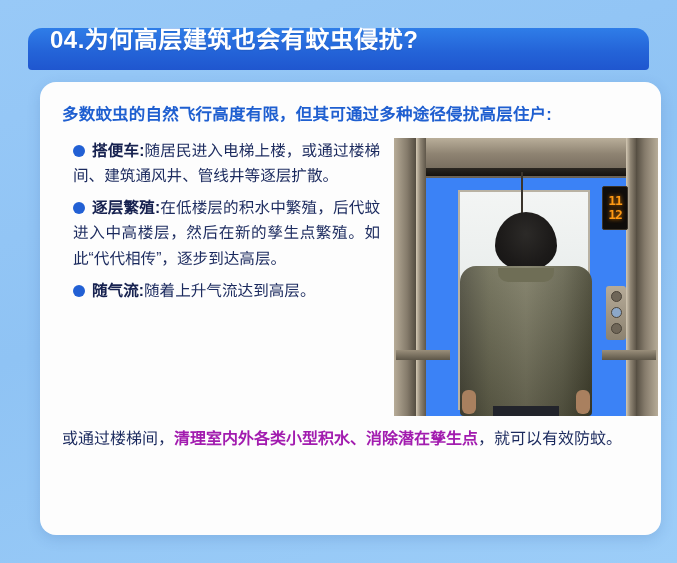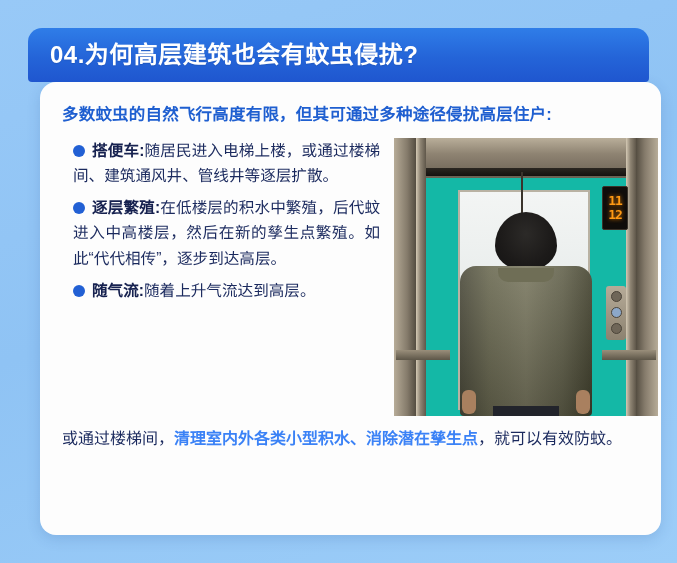--- a/index.html
+++ b/index.html
@@ -23,25 +23,25 @@
     width: 677px;
     height: 563px;
   }
 
   
   .header-bar {
     position: absolute;
     left: 28px;
     top: 28px;
     width: 621px;
-    height: 54px;
+    height: 42px;
     background: linear-gradient(180deg, #2f7de8 0%, #2464d8 55%, #1f56cf 100%);
     border-radius: 14px 14px 4px 4px;
     display: flex;
-    align-items: center;
+    align-items: flex-start;
     z-index: 3;
   }
 
   .header-title {
     color: #ffffff;
     font-size: 24px;
     font-weight: bold;
     letter-spacing: 0.5px;
     padding-left: 22px;
     white-space: nowrap;
@@ -110,21 +110,21 @@
     color: #16214f;
   }
 
   
   .photo {
     position: relative;
     width: 264px;
     height: 278px;
     flex: 0 0 264px;
     overflow: hidden;
-    background: #14b8a6;
+    background: #3b82f6;
   }
 
   
   .elev-wall {
     position: absolute; inset: 0;
     background:
       linear-gradient(180deg, rgba(255,255,255,0.10) 0%, rgba(0,0,0,0.18) 100%),
       linear-gradient(90deg,
         #6e6152 0%, #8d8272 4%, #5d5447 7%,
         #9a8f7c 10%, #6b6careful 10.1%, #7b7160 14%,
@@ -320,21 +320,21 @@
   .rail.r { right: 2px; width: 54px; }
 
   
   .footer-note {
     color: #1b2a5e;
     font-size: 16px;
     line-height: 1.65;
     margin-top: 10px;
     text-align: justify;
   }
-  .footer-note b { font-weight: bold; color: #3b82f6; }
+  .footer-note b { font-weight: bold; color: #a21caf; }
 </style>
 </head>
 <body>
 
 <div id="poster">
 
   <div class="header-bar">
     <div class="header-title">04.为何高层建筑也会有蚊虫侵扰?</div>
   </div>
 

